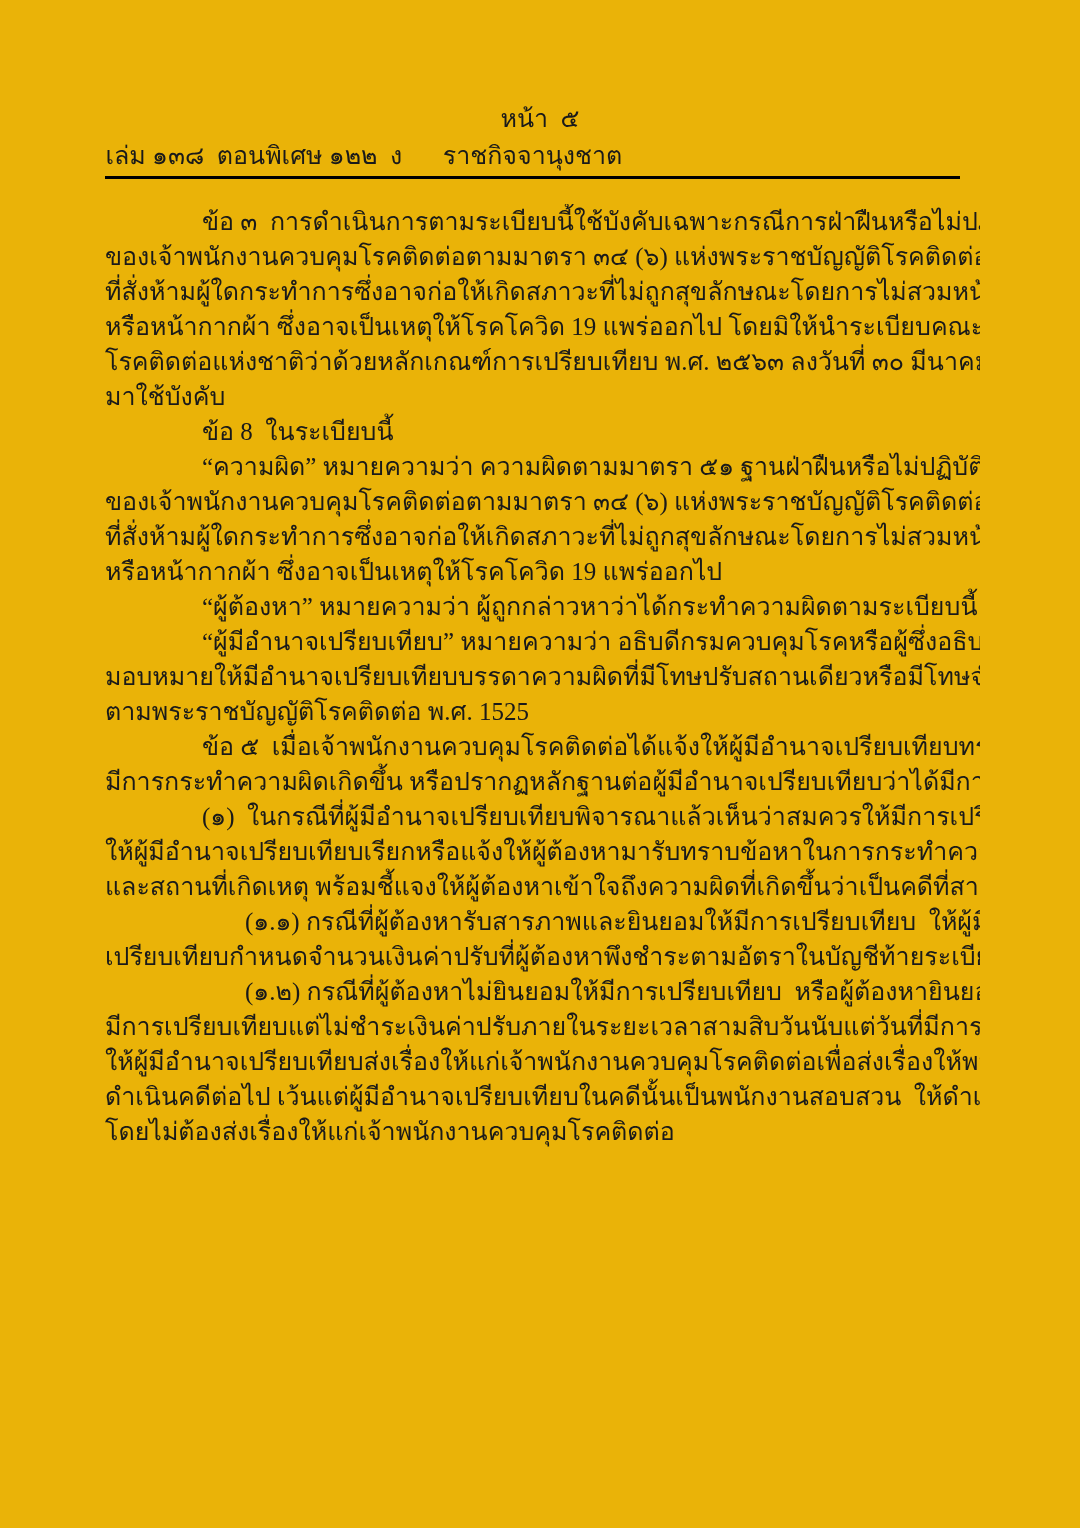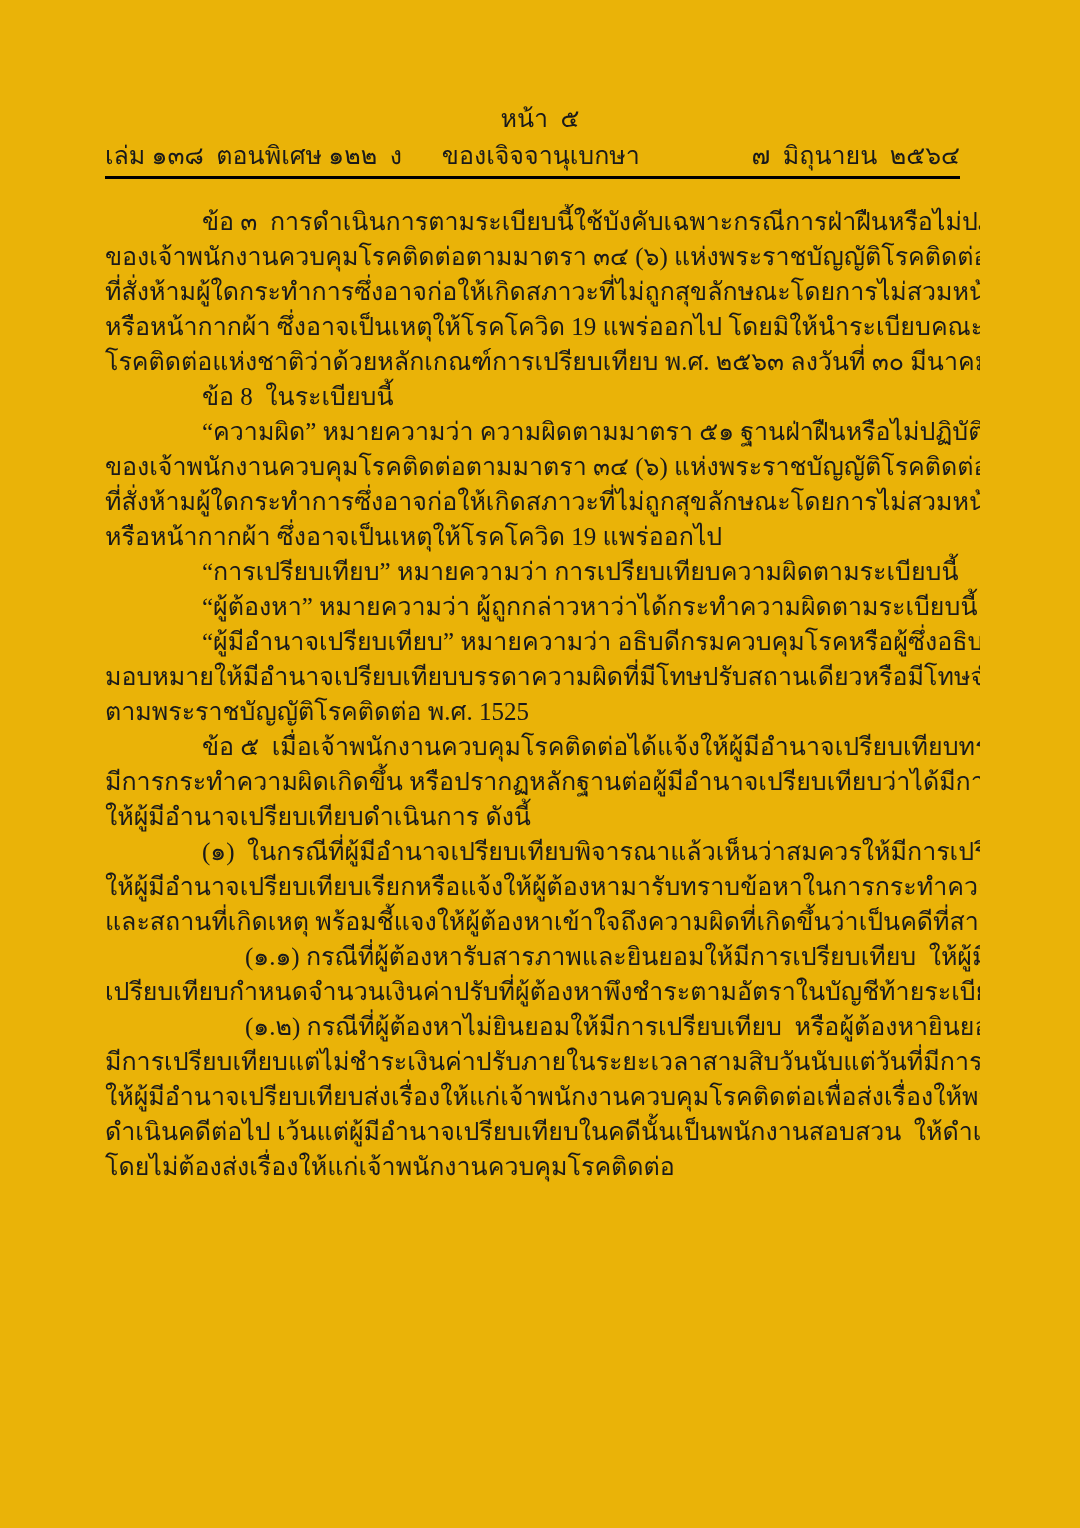--- a/index.html
+++ b/index.html
@@ -66,45 +66,43 @@
   .i2 { padding-left: 140px; }
 </style>
 </head>
 <body>
 
 <div class="page">
   <div class="page-label">หน้า  ๕</div>
 
   <div class="masthead">
     <span class="vol">เล่ม ๑๓๘  ตอนพิเศษ ๑๒๒  ง</span>
-    <span class="gaz">ของเจิจจานุเบกษา</span>
-    <span class="date">๗  มิถุนายน  ๒๕๖๔</span>
+    <span class="gaz">ราชกิจจานุงชาต</span>
   </div>
 
   <div class="rule"></div>
 
   <div class="doc-body">
       <div class="doc-line i1">ข้อ ๓  การดำเนินการตามระเบียบนี้ใช้บังคับเฉพาะกรณีการฝ่าฝืนหรือไม่ปฏิบัติตามคำสั่ง</div>
       <div class="doc-line i0">ของเจ้าพนักงานควบคุมโรคติดต่อตามมาตรา ๓๔ (๖) แห่งพระราชบัญญัติโรคติดต่อ พ.ศ. ๒๕๕๘</div>
       <div class="doc-line i0">ที่สั่งห้ามผู้ใดกระทำการซึ่งอาจก่อให้เกิดสภาวะที่ไม่ถูกสุขลักษณะโดยการไม่สวมหน้ากากอนามัย</div>
       <div class="doc-line i0">หรือหน้ากากผ้า ซึ่งอาจเป็นเหตุให้โรคโควิด 19 แพร่ออกไป โดยมิให้นำระเบียบคณะกรรมการ</div>
       <div class="doc-line i0">โรคติดต่อแห่งชาติว่าด้วยหลักเกณฑ์การเปรียบเทียบ พ.ศ. ๒๕๖๓ ลงวันที่ ๓๐ มีนาคม พ.ศ. ๒๕๖๓</div>
+      <div class="doc-line i0">มาใช้บังคับ</div>
       <div class="doc-line i1">ข้อ 8  ในระเบียบนี้</div>
       <div class="doc-line i1">“ความผิด” หมายความว่า ความผิดตามมาตรา ๕๑ ฐานฝ่าฝืนหรือไม่ปฏิบัติตามคำสั่ง</div>
       <div class="doc-line i0">ของเจ้าพนักงานควบคุมโรคติดต่อตามมาตรา ๓๔ (๖) แห่งพระราชบัญญัติโรคติดต่อ พ.ศ. ๒๕๕๘</div>
       <div class="doc-line i0">ที่สั่งห้ามผู้ใดกระทำการซึ่งอาจก่อให้เกิดสภาวะที่ไม่ถูกสุขลักษณะโดยการไม่สวมหน้ากากอนามัย</div>
       <div class="doc-line i0">หรือหน้ากากผ้า ซึ่งอาจเป็นเหตุให้โรคโควิด 19 แพร่ออกไป</div>
-      <div class="doc-line i1">“การเปรียบเทียบ” หมายความว่า การเปรียบเทียบความผิดตามระเบียบนี้</div>
       <div class="doc-line i1">“ผู้ต้องหา” หมายความว่า ผู้ถูกกล่าวหาว่าได้กระทำความผิดตามระเบียบนี้</div>
       <div class="doc-line i1">“ผู้มีอำนาจเปรียบเทียบ” หมายความว่า อธิบดีกรมควบคุมโรคหรือผู้ซึ่งอธิบดีกรมควบคุมโรค</div>
       <div class="doc-line i0">มอบหมายให้มีอำนาจเปรียบเทียบบรรดาความผิดที่มีโทษปรับสถานเดียวหรือมีโทษจำคุกไม่เกินหนึ่งปี</div>
       <div class="doc-line i0">ตามพระราชบัญญัติโรคติดต่อ พ.ศ. 1525</div>
       <div class="doc-line i1">ข้อ ๕  เมื่อเจ้าพนักงานควบคุมโรคติดต่อได้แจ้งให้ผู้มีอำนาจเปรียบเทียบทราบว่า</div>
       <div class="doc-line i0">มีการกระทำความผิดเกิดขึ้น หรือปรากฏหลักฐานต่อผู้มีอำนาจเปรียบเทียบว่าได้มีการกระทำความผิดเกิดขึ้น</div>
-      <div class="doc-line i0">ให้ผู้มีอำนาจเปรียบเทียบดำเนินการ ดังนี้</div>
       <div class="doc-line i1">(๑)  ในกรณีที่ผู้มีอำนาจเปรียบเทียบพิจารณาแล้วเห็นว่าสมควรให้มีการเปรียบเทียบ</div>
       <div class="doc-line i0">ให้ผู้มีอำนาจเปรียบเทียบเรียกหรือแจ้งให้ผู้ต้องหามารับทราบข้อหาในการกระทำความผิด วัน เวลา</div>
       <div class="doc-line i0">และสถานที่เกิดเหตุ พร้อมชี้แจงให้ผู้ต้องหาเข้าใจถึงความผิดที่เกิดขึ้นว่าเป็นคดีที่สามารถดำเนินการ</div>
       <div class="doc-line i2">(๑.๑) กรณีที่ผู้ต้องหารับสารภาพและยินยอมให้มีการเปรียบเทียบ  ให้ผู้มีอำนาจ</div>
       <div class="doc-line i0">เปรียบเทียบกำหนดจำนวนเงินค่าปรับที่ผู้ต้องหาพึงชำระตามอัตราในบัญชีท้ายระเบียบนี้</div>
       <div class="doc-line i2">(๑.๒) กรณีที่ผู้ต้องหาไม่ยินยอมให้มีการเปรียบเทียบ  หรือผู้ต้องหายินยอมให้</div>
       <div class="doc-line i0">มีการเปรียบเทียบแต่ไม่ชำระเงินค่าปรับภายในระยะเวลาสามสิบวันนับแต่วันที่มีการเปรียบเทียบ</div>
       <div class="doc-line i0">ให้ผู้มีอำนาจเปรียบเทียบส่งเรื่องให้แก่เจ้าพนักงานควบคุมโรคติดต่อเพื่อส่งเรื่องให้พนักงานสอบสวน</div>
       <div class="doc-line i0">ดำเนินคดีต่อไป เว้นแต่ผู้มีอำนาจเปรียบเทียบในคดีนั้นเป็นพนักงานสอบสวน  ให้ดำเนินคดีต่อไป</div>
       <div class="doc-line i0">โดยไม่ต้องส่งเรื่องให้แก่เจ้าพนักงานควบคุมโรคติดต่อ</div>

